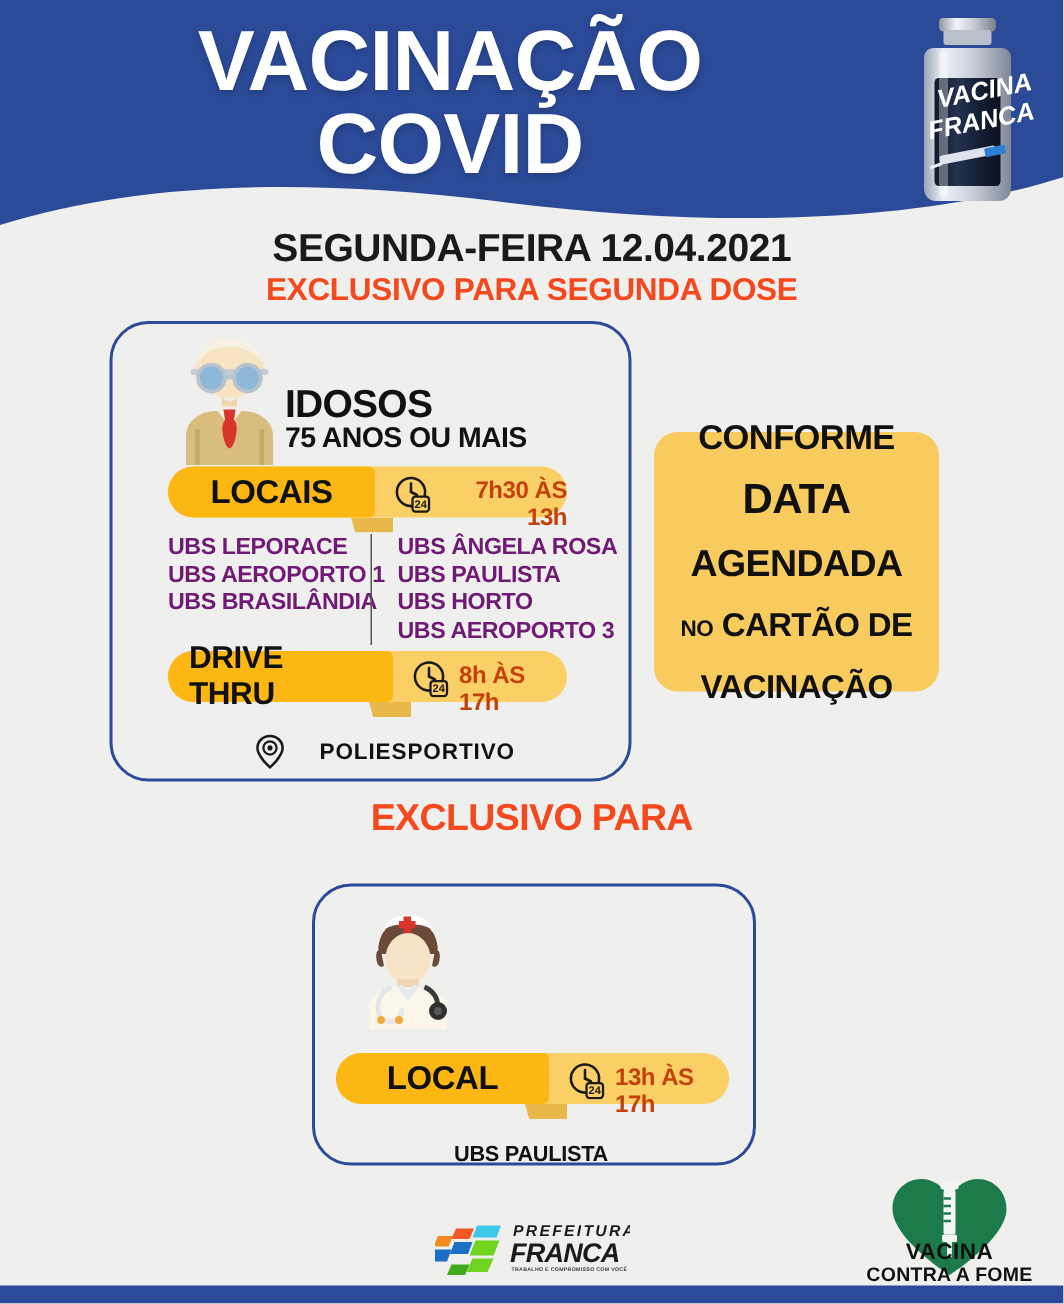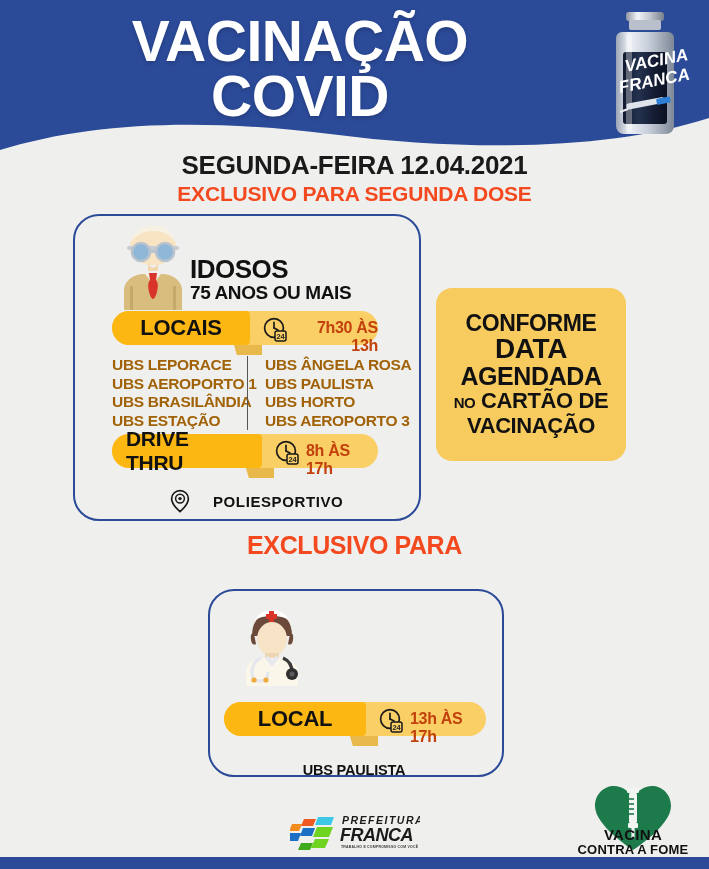--- a/index.html
+++ b/index.html
@@ -75,37 +75,37 @@
     background:#e9b84a; clip-path:polygon(0 0,100% 0,100% 100%,10% 100%);
   }
   .time-text {
     position:absolute; font-weight:bold; color:#c2410c; font-size:16px;
     letter-spacing:-0.3px; top:8px;
   }
   .clock { position:absolute; top:5px; width:26px; height:26px; }
 
   
   .ubs-cols { position:absolute; left:112px; top:356px; width:285px; display:flex; }
-  .ubs-col { font-size:15.5px; font-weight:bold; color:#a16207; line-height:18.5px; letter-spacing:-0.3px; }
+  .ubs-col { font-size:15.5px; font-weight:bold; color:#701a75; line-height:18.5px; letter-spacing:-0.3px; }
   .ubs-col.left  { width:135px; }
   .ubs-col.right { width:150px; padding-left:17px; border-left:1.5px solid #555; }
   .ubs-col div { white-space:nowrap; }
 
   .poli {
     position:absolute; left:170px; top:489px; width:180px;
     display:flex; align-items:center; gap:23px;
   }
   .poli-label { font-size:15px; font-weight:bold; color:#111; letter-spacing:0.6px; }
 
   
   #agenda-box {
     position:absolute; left:436px; top:288px; width:190px; height:173px;
     background:#f8cb5e; border-radius:16px;
     display:flex; flex-direction:column; align-items:center; justify-content:center;
-    text-align:center; color:#111; font-weight:bold; letter-spacing:-0.4px;
+    text-align:center; color:#111; font-weight:bold; letter-spacing:-0.4px;gap:16px;
   }
   #agenda-box .a1 { font-size:23px; line-height:1.0; }
   #agenda-box .a2 { font-size:28px; line-height:1.0; }
   #agenda-box .a3 { font-size:25px; line-height:1.05; }
   #agenda-box .a4 { font-size:22px; line-height:1.1; }
   #agenda-box .a4 .sm { font-size:15px; }
   #agenda-box .a5 { font-size:22px; line-height:1.05; }
 
   
   .mid-heading {
@@ -229,21 +229,20 @@
       <text x="18.5" y="22.6" font-size="7.4" font-family="'Liberation Sans',sans-serif" font-weight="bold" fill="#1a1a1a" text-anchor="middle">24</text>
     </svg>
     <div class="time-text" style="left:182px;">7h30 ÀS 13h</div>
   </div>
 
   <div class="ubs-cols">
     <div class="ubs-col left">
       <div>UBS LEPORACE</div>
       <div>UBS AEROPORTO 1</div>
       <div>UBS BRASILÂNDIA</div>
-      <div>UBS ESTAÇÃO</div>
     </div>
     <div class="ubs-col right">
       <div>UBS ÂNGELA ROSA</div>
       <div>UBS PAULISTA</div>
       <div>UBS HORTO</div>
       <div>UBS AEROPORTO 3</div>
     </div>
   </div>
 
   <div class="pill-row" style="left:112px; top:434px; width:266px;">

